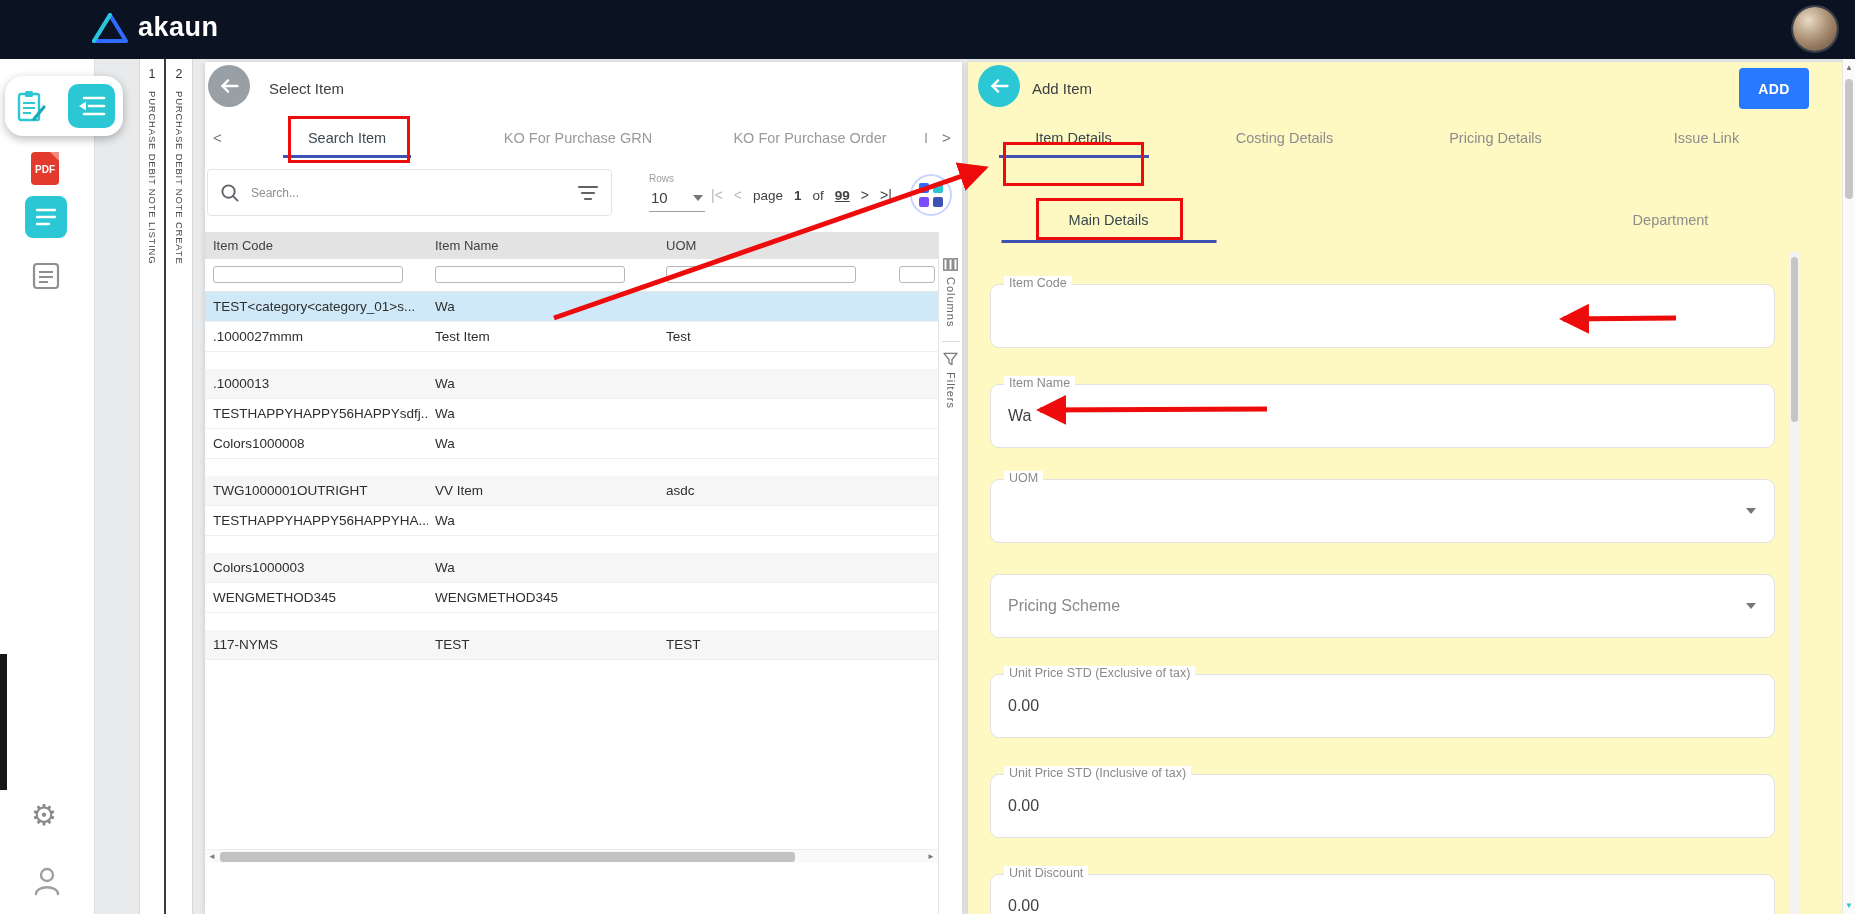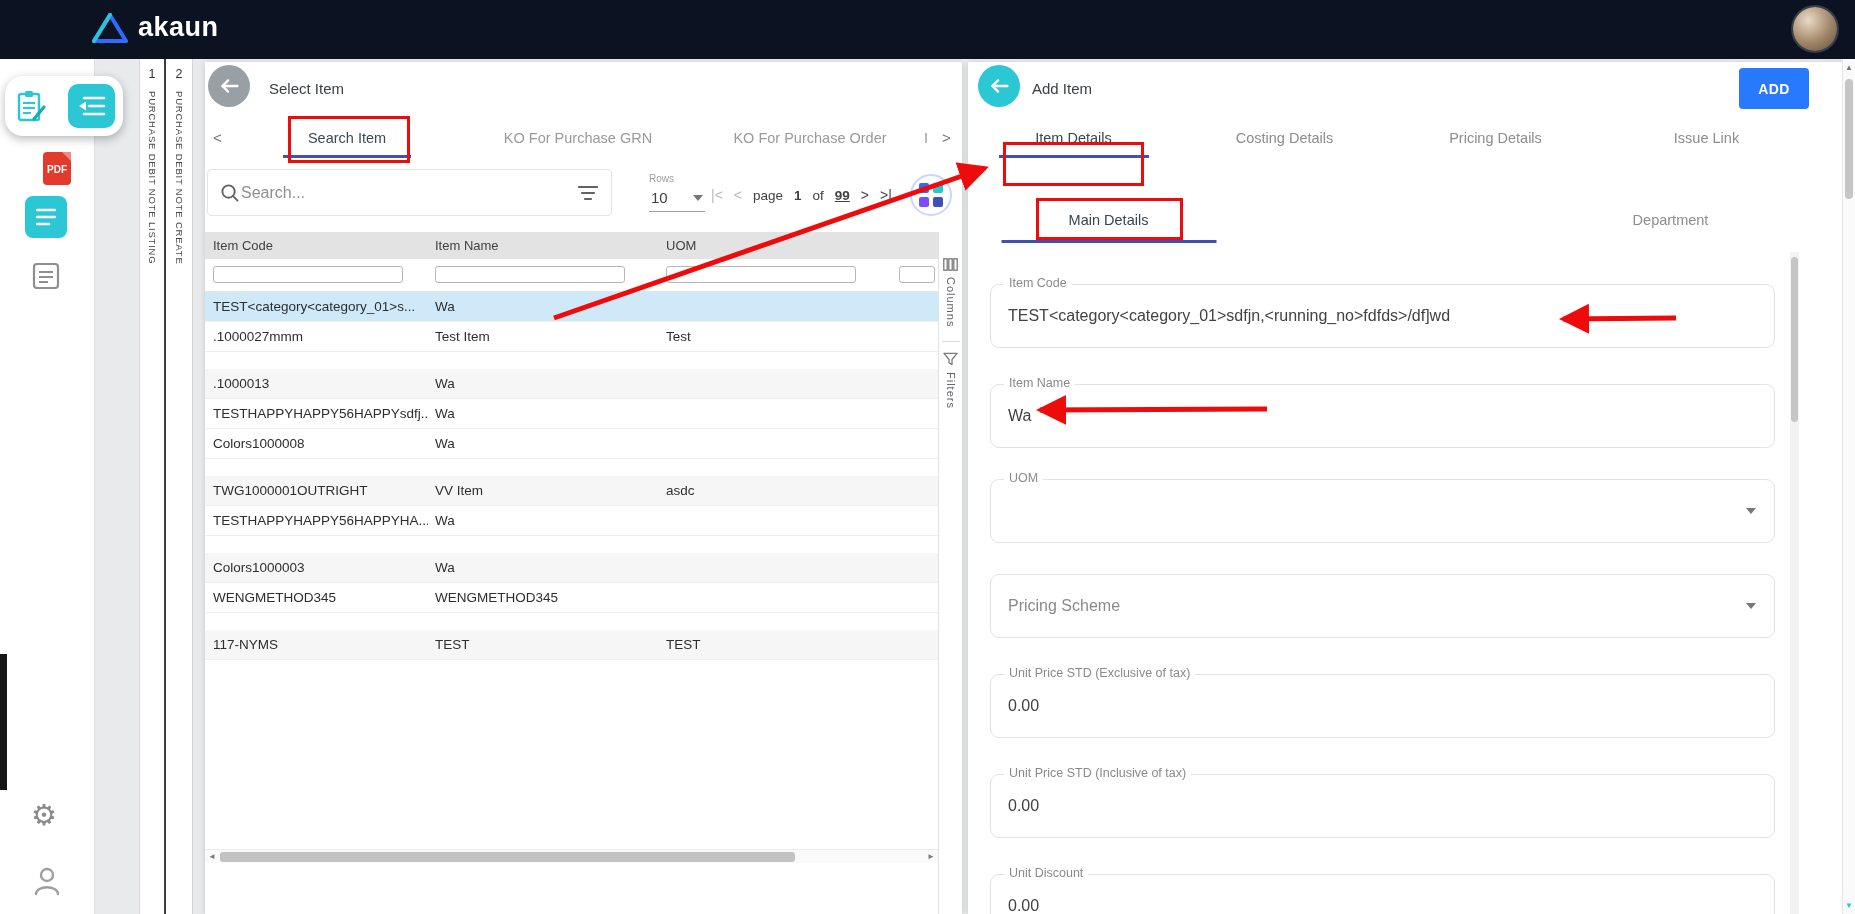--- a/index.html
+++ b/index.html
@@ -16,39 +16,39 @@
   .avatar { position:absolute; right:18px; top:7px; width:44px; height:44px; border-radius:50%;
     background:radial-gradient(circle at 35% 30%, #e9dac5, #a08467 55%, #5f4f3f);
     box-shadow:0 0 0 2px rgba(255,255,255,.18); }
 
   
   .sidebar { position:absolute; left:0; top:59px; bottom:0; width:95px; background:#fff; border-right:1px solid #e0e0e0; z-index:5; }
   .menu-widget { position:absolute; left:5px; top:17px; width:118px; height:60px; background:#fff; border-radius:18px;
     box-shadow:0 3px 10px rgba(0,0,0,.28); display:flex; align-items:center; justify-content:space-between; padding:0 8px 0 10px; z-index:6; }
   .fab { width:47px; height:44px; background:#2bc7d4; border-radius:10px; display:flex; align-items:center; justify-content:center; }
   .side-icon { position:absolute; }
-  .icon-pdf { left:28px; top:91px;margin-left:12px; }
+  .icon-pdf { left:28px; top:91px; }
   .icon-teal-list { left:25px; top:137px; width:42px; height:42px; background:#2bc7d4; border-radius:8px; display:flex; align-items:center; justify-content:center; }
   .icon-gray-list { left:30px; top:201px; }
   .icon-gear { left:31px; top:742px; font-size:29px; color:#8a8a8a; line-height:1; }
   .icon-person { left:31px; top:806px; }
   .black-strip { position:absolute; left:0; top:654px; width:7px; height:136px; background:#161616; z-index:7; }
 
   
   .nav-strips { position:absolute; left:139px; top:59px; bottom:0; display:flex; z-index:4; }
   .strip { width:27px; background:#fff; border-right:1px solid #d6d6d6; position:relative; }
   .strip.first { border-left:1px solid #d6d6d6; border-right:2px solid #3c3c3c; }
   .strip-number { display:block; text-align:center; font-size:12.5px; color:#333; margin-top:8px; }
   .strip-label { position:absolute; top:32px; left:50%; transform:translateX(-50%);
     writing-mode:vertical-rl; font-size:9.5px; letter-spacing:.8px; color:#4a4a4a; white-space:nowrap; }
 
   
   .scard { position:absolute; left:205px; top:62px; width:757px; height:852px; background:#fff;
     box-shadow:0 1px 6px rgba(0,0,0,.15); overflow:hidden; z-index:3; }
-  .acard { position:absolute; left:968px; top:62px; width:887px; height:852px; background:#ffffff;
+  .acard { position:absolute; left:968px; top:62px; width:887px; height:852px; background:#fef9c3;
     box-shadow:0 1px 6px rgba(0,0,0,.15); overflow:hidden; z-index:3; }
   .back-btn { position:absolute; width:42px; height:42px; border-radius:50%; display:flex; align-items:center; justify-content:center; cursor:pointer; }
   .back-gray { left:3px; top:3px; background:#98a0a6; }
   .back-teal { left:10px; top:3px; background:#2bc7d4; }
   .panel-title { position:absolute; left:64px; top:18px; font-size:15px; color:#3c4043; }
 
   
   .tabrow { position:absolute; left:0; top:56px; width:100%; height:40px; }
   .tab { position:absolute; top:0; height:40px; line-height:40px; text-align:center; font-size:14.5px; color:#9a9a9a; cursor:pointer; }
   .tab.active { color:#3b4a54; }
@@ -57,21 +57,21 @@
   .t1 { left:72px;  width:140px; }
   .t2 { left:276px; width:194px; }
   .t3 { left:500px; width:210px; }
   .t4 { left:714px; width:14px; overflow:hidden; }
   .chev { position:absolute; top:0; line-height:40px; color:#757575; font-size:15px; cursor:pointer; }
   .chev-l { left:8px; } .chev-r { left:737px; }
 
   
   .search-wrap { position:absolute; left:2px; top:107px; width:405px; height:47px; border:1px solid #e4e4e4; border-radius:4px;
     display:flex; align-items:center; padding:0 12px; background:#fff; }
-  .search-input { flex:1; border:none; outline:none; font-size:16px; color:#555; margin-left:0; font-family:inherit; background:transparent; }
+  .search-input { flex:1; border:none; outline:none; font-size:12px; color:#555; margin-left:10px; font-family:inherit; background:transparent; }
   .search-input::placeholder { color:#8f8f8f; }
   .rows-box { position:absolute; left:444px; top:106px; }
   .rows-label { font-size:10px; color:#9e9e9e; }
   .rows-select { display:flex; justify-content:space-between; align-items:center; border-bottom:1px solid #9e9e9e;
     padding:3px 2px 5px 2px; font-size:15px; color:#424242; width:56px; cursor:pointer; }
   .pager { position:absolute; left:506px; top:118px; height:30px; display:flex; align-items:center; gap:11px; font-size:13.5px; color:#424242; }
   .pg-muted { color:#b9b9b9; font-size:14px; cursor:pointer; }
   .pg-dark { color:#424242; font-size:14px; cursor:pointer; }
   .pg-bold { font-weight:bold; }
   .pg-total { font-weight:bold; text-decoration:underline; }
@@ -388,21 +388,20 @@
     <span class="atab a4">Issue Link</span>
   </div>
 
   <div class="subtabrow">
     <span class="stab s1 active">Main Details</span>
     <span class="stab s3">Department</span>
   </div>
 
   <div class="field f-item-code">
     <span class="flabel">Item Code</span>
-    <span class="fvalue">TEST&lt;category&lt;category_01&gt;sdfjn,&lt;running_no&gt;fdfds&gt;/df]wd</span>
   </div>
 
   <div class="field f-item-name">
     <span class="flabel">Item Name</span>
     <span class="fvalue">Wa</span>
   </div>
 
   <div class="field f-uom">
     <span class="flabel">UOM</span>
     <span class="fvalue"></span>

